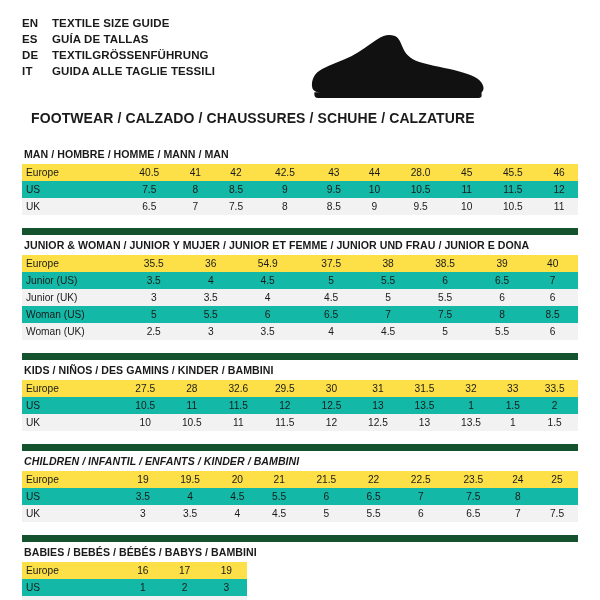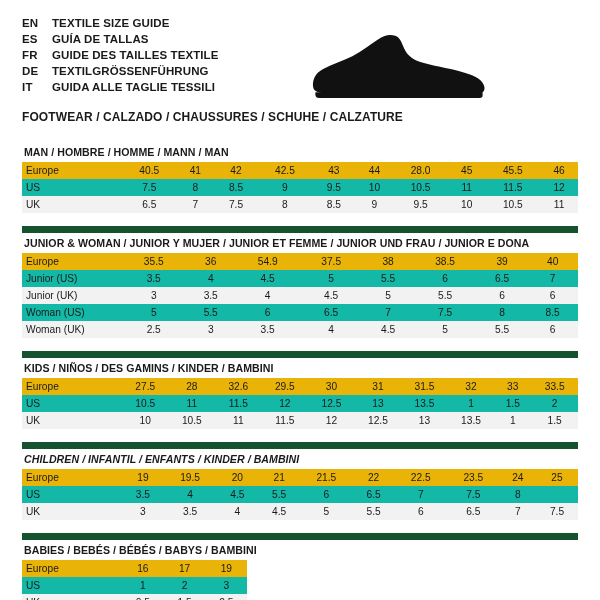--- a/index.html
+++ b/index.html
@@ -58,22 +58,22 @@
     justify-content: center;
     align-items: flex-start;
     padding-top: 16px;
   }
   .shoe {
     width: 190px;
     height: 70px;
   }
 
   .section-title {
-    padding: 2px 22px 0 22px;
-    font-size: 12px;
+    padding: 2px 22px 0 31px;
+    font-size: 14px;
     font-weight: bold;
     letter-spacing: 0.1px;
   }
 
   
   .tables {
     padding: 22px 22px 0 22px;
     box-sizing: border-box;
   }
   .group {
@@ -100,21 +100,21 @@
     padding: 0 4px;
     text-align: center;
     white-space: nowrap;
   }
   td.rowlabel {
     text-align: left;
     padding-left: 4px;
     width: 92px;
   }
   tr.shaded td {
-    background: #eab308;
+    background: #fde047;
   }
   tr.plain td {
     background: #14b8a6;
   }
   tr.light td {
     background: #f2f2f2;
   }
   .sep {
     border-top: 7px solid #14532d;
   }
@@ -128,24 +128,20 @@
     <div class="lang-block">
       <div class="lang-row">
         <span class="lang-code">EN</span>
         <span class="lang-text">TEXTILE SIZE GUIDE</span>
       </div>
       <div class="lang-row">
         <span class="lang-code">ES</span>
         <span class="lang-text">GUÍA DE TALLAS</span>
       </div>
       <div class="lang-row">
-        <span class="lang-code">FR</span>
-        <span class="lang-text">GUIDE DES TAILLES TEXTILE</span>
-      </div>
-      <div class="lang-row">
         <span class="lang-code">DE</span>
         <span class="lang-text">TEXTILGRÖSSENFÜHRUNG</span>
       </div>
       <div class="lang-row">
         <span class="lang-code">IT</span>
         <span class="lang-text">GUIDA ALLE TAGLIE TESSILI</span>
       </div>
     </div>
 
     <div class="shoe-wrap">

